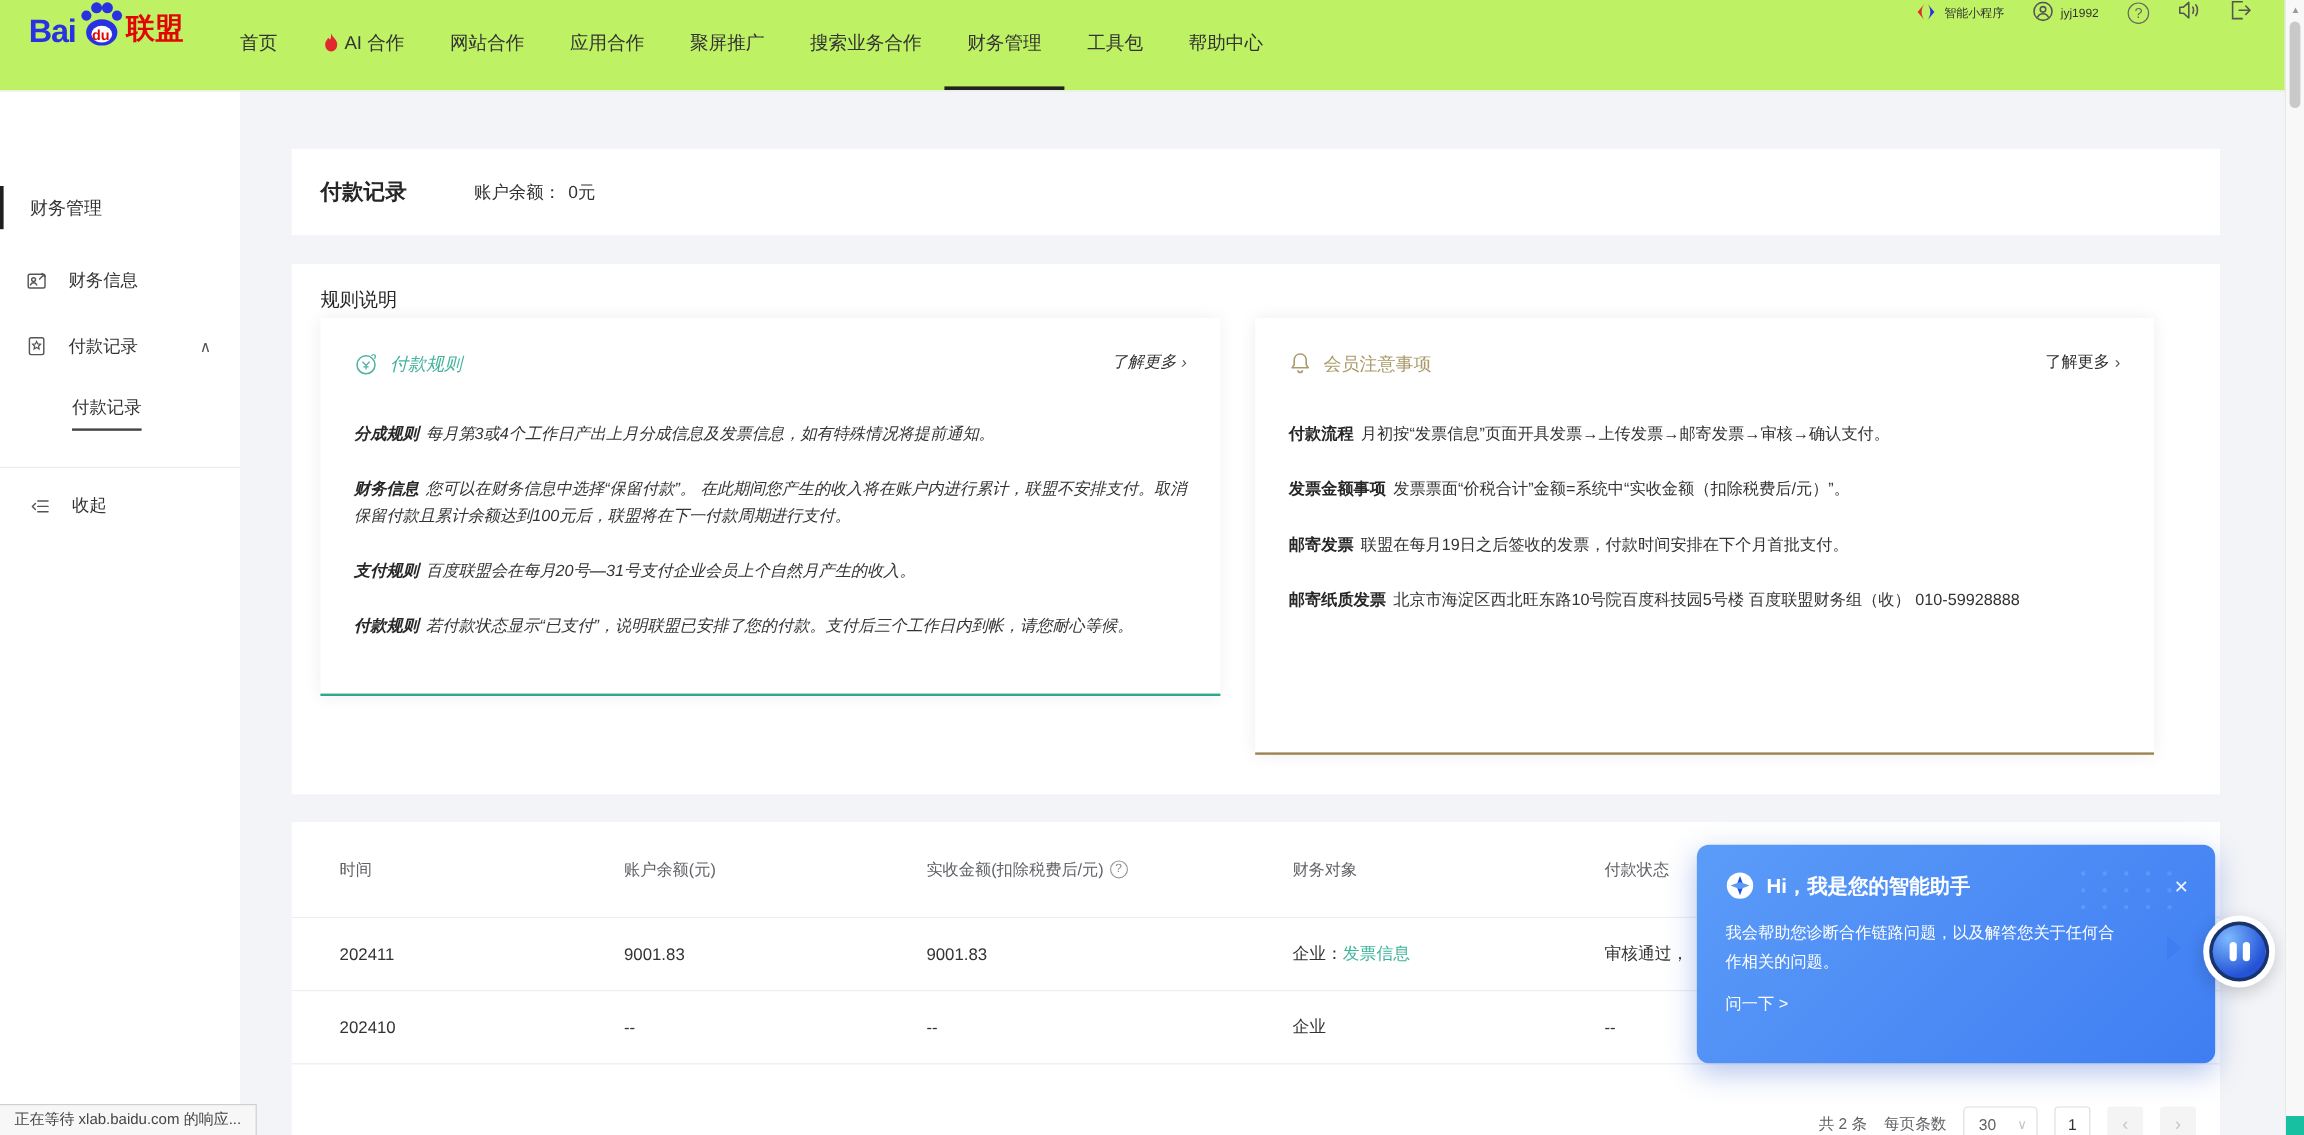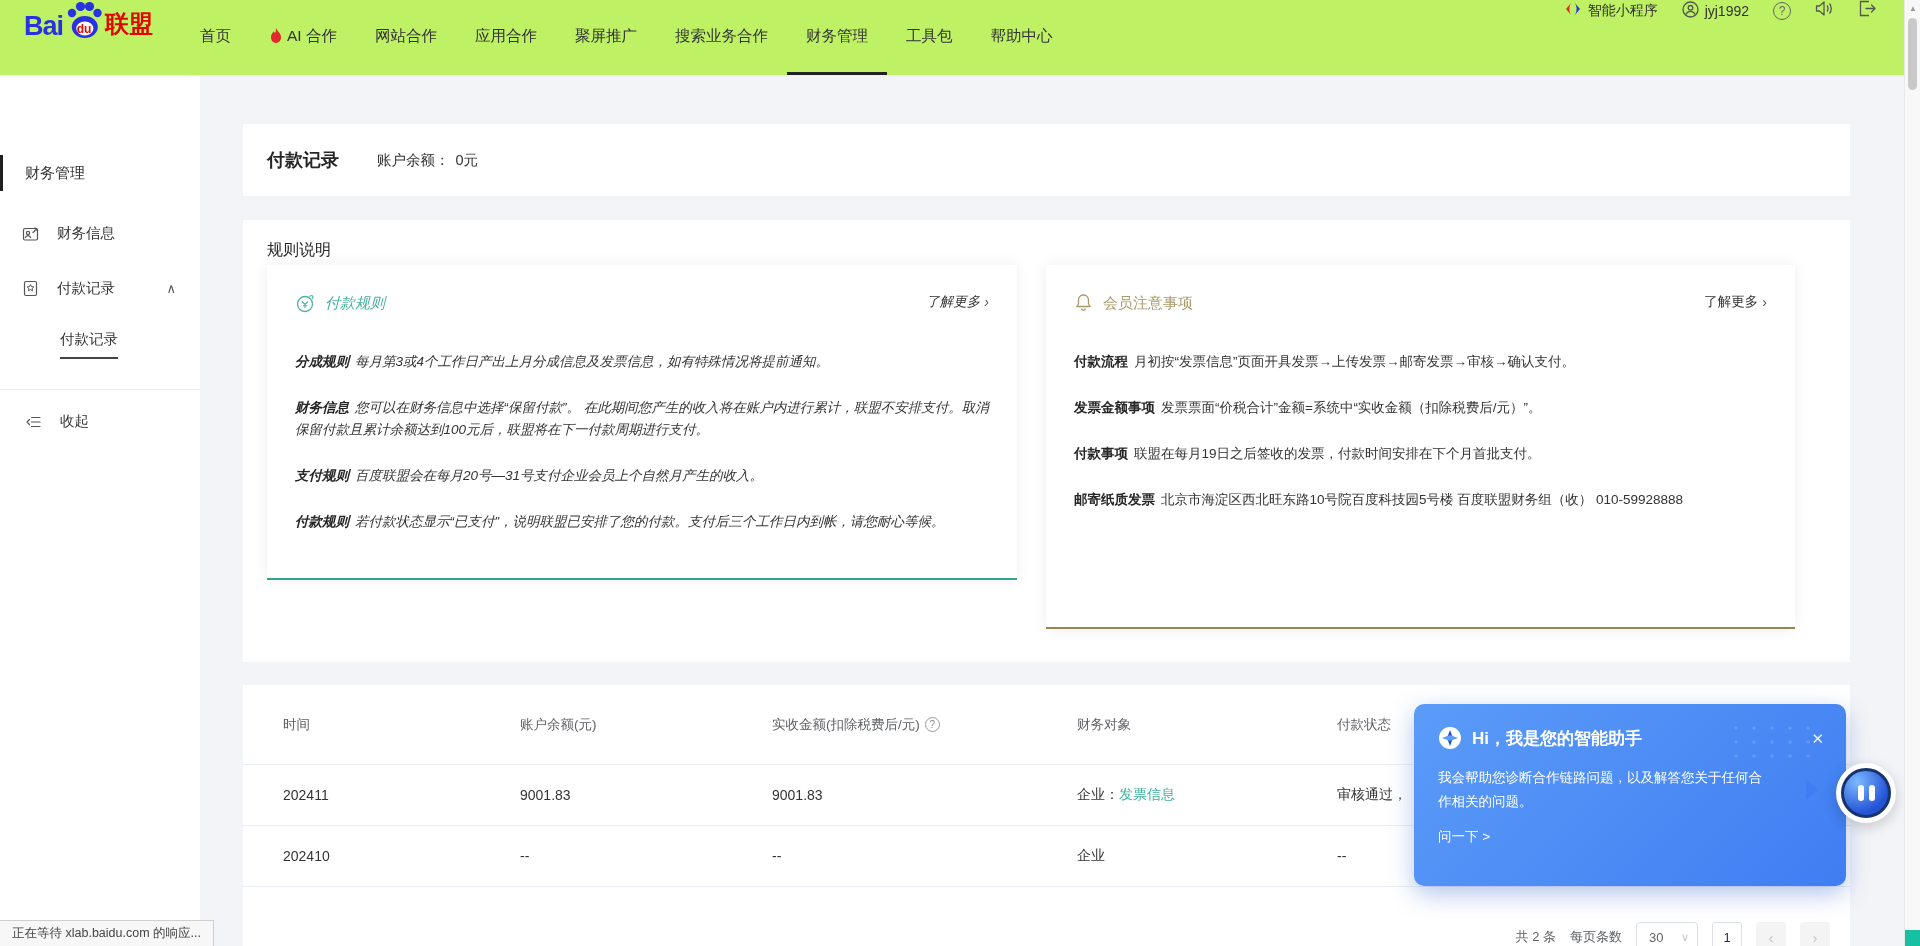--- a/index.html
+++ b/index.html
@@ -11,42 +11,42 @@
   .logo { display:flex; align-items:flex-end; margin-left:24px; cursor:pointer; }
   .logo .bai { color:#2932e1; font-size:27px; font-weight:bold; letter-spacing:-1px; }
   .logo .paw { position:relative; width:40px; height:42px; margin:0 1px; }
   .logo .du { position:absolute; left:50%; top:22px; transform:translateX(-50%); color:#e10600; font-size:12px; font-weight:bold; }
   .logo .union { color:#e10600; font-size:24px; font-weight:bold; margin-bottom:2px; }
   .nav-items { display:flex; align-items:center; height:100%; margin-left:28px; }
   .nav-item { height:100%; display:flex; align-items:center; padding:0 19px; font-size:15.5px; color:#333; cursor:pointer; border-bottom:3px solid transparent; white-space:nowrap; }
   .nav-item.active { border-bottom-color:#222; font-weight:500; }
   .nav-item .flame { margin-right:4px; display:flex; }
   .nav-right { margin-left:auto; margin-right:28px; display:flex; align-items:center; gap:24px; }
-  .nav-right .entry { display:flex; align-items:center; gap:6px; font-size:14px; color:#333; cursor:pointer; }
+  .nav-right .entry { display:flex; align-items:center; gap:6px; font-size:10px; color:#333; cursor:pointer; }
   .icon-btn { display:flex; align-items:center; justify-content:center; cursor:pointer; }
   .q-circle { width:18px; height:18px; border:1.5px solid #666; border-radius:50%; font-size:12px; color:#666; display:flex; align-items:center; justify-content:center; }
 
   
   .sidebar { position:absolute; left:0; top:76px; width:200px; height:870px; background:#fff; z-index:10; }
   .side-section { position:relative; margin-top:82px; padding-left:25px; font-size:15px; color:#333; font-weight:500; height:30px; display:flex; align-items:center; }
   .side-section .indicator { position:absolute; left:0; top:-3px; width:3px; height:36px; background:#1f1f1f; }
   .side-item { display:flex; align-items:center; margin-top:36px; padding-left:22px; font-size:14.5px; color:#333; cursor:pointer; }
   .side-item svg { margin-right:18px; }
   .side-item .chev { margin-left:auto; margin-right:24px; color:#555; font-size:13px; }
   .side-subitem { margin-top:32px; padding-left:60px; font-size:14.5px; color:#333; cursor:pointer; }
   .side-subitem .u { border-bottom:2px solid #444; padding-bottom:8px; display:inline-block; }
   .side-divider { margin-top:30px; border-top:1px solid #ececec; }
   .side-collapse { display:flex; align-items:center; margin-top:22px; padding-left:25px; font-size:14.5px; color:#333; cursor:pointer; }
   .side-collapse svg { margin-right:18px; }
 
   
   .panel { position:absolute; background:#fff; }
   .header-panel { left:243px; top:124px; width:1607px; height:72px; display:flex; align-items:center; }
   .page-title { font-size:18px; font-weight:600; color:#262626; margin-left:24px; }
-  .balance { margin-left:38px; font-size:14.5px; color:#333; }
+  .balance { margin-left:56px; font-size:14.5px; color:#333; }
   .balance .val { margin-left:6px; }
 
   .rules-panel { left:243px; top:220px; width:1607px; height:442px; }
   .rules-title { font-size:16px; color:#262626; font-weight:500; margin:20px 0 0 24px; }
 
   .rule-card { position:absolute; background:#fff; box-shadow:0 0 14px rgba(0,0,0,.07); padding:28px; }
   .card-left { left:24px; top:45px; width:750px; height:315px; border-bottom:2px solid #2fa78e;font-style:italic; }
   .card-right { left:803px; top:45px; width:749px; height:364px; border-bottom:2px solid #9d8354; }
   .card-head { display:flex; align-items:center; position:relative; }
   .card-head .ct { font-size:15px; margin-left:10px; }
@@ -262,21 +262,21 @@
         <path d="M7.5 15.5 C7.8 16.8 8.6 17.4 9.5 17.4 C10.4 17.4 11.2 16.8 11.5 15.5"></path>
       </svg>
       <span class="ct ct-olive">会员注意事项</span>
       <span class="more-link">
         <span>了解更多</span>
           <span class="gt">›</span>
       </span>
     </div>
     <p class="rule-p" style="margin-top:38px;"><b>付款流程</b><span>月初按“发票信息”页面开具发票→上传发票→邮寄发票→审核→确认支付。</span></p>
     <p class="rule-p"><b>发票金额事项</b><span>发票票面“价税合计”金额=系统中“实收金额（扣除税费后/元）”。</span></p>
-    <p class="rule-p"><b>付款事项</b><span>联盟在每月19日之后签收的发票，付款时间安排在下个月首批支付。</span></p>
+    <p class="rule-p"><b>邮寄发票</b><span>联盟在每月19日之后签收的发票，付款时间安排在下个月首批支付。</span></p>
     <p class="rule-p"><b>邮寄纸质发票</b><span>北京市海淀区西北旺东路10号院百度科技园5号楼 百度联盟财务组（收） 010-59928888</span></p>
   </div>
 </div>
 
 <div class="panel table-panel">
   <div class="tbl-row tbl-head">
     <div class="hcell">时间</div>
     <div class="hcell">账户余额(元)</div>
     <div class="hcell">
       <span>实收金额(扣除税费后/元)</span>

